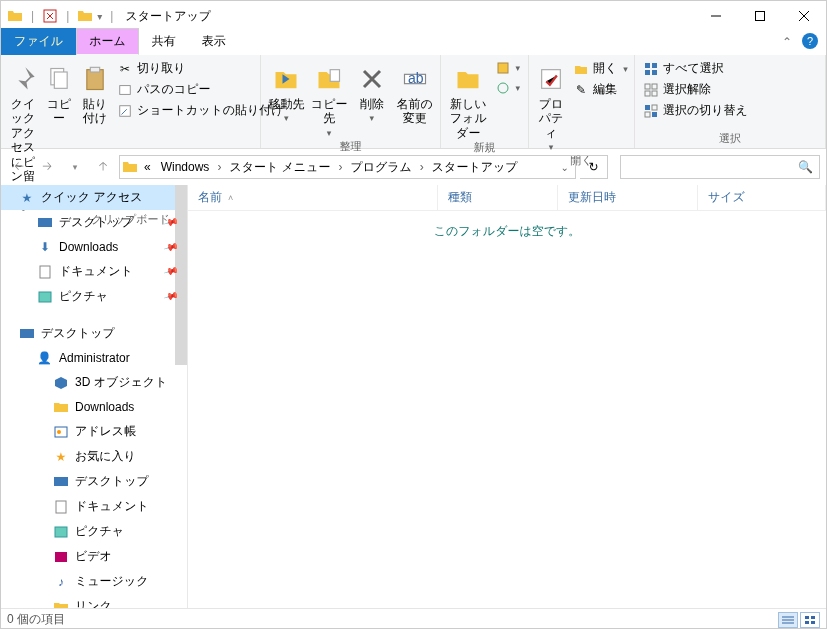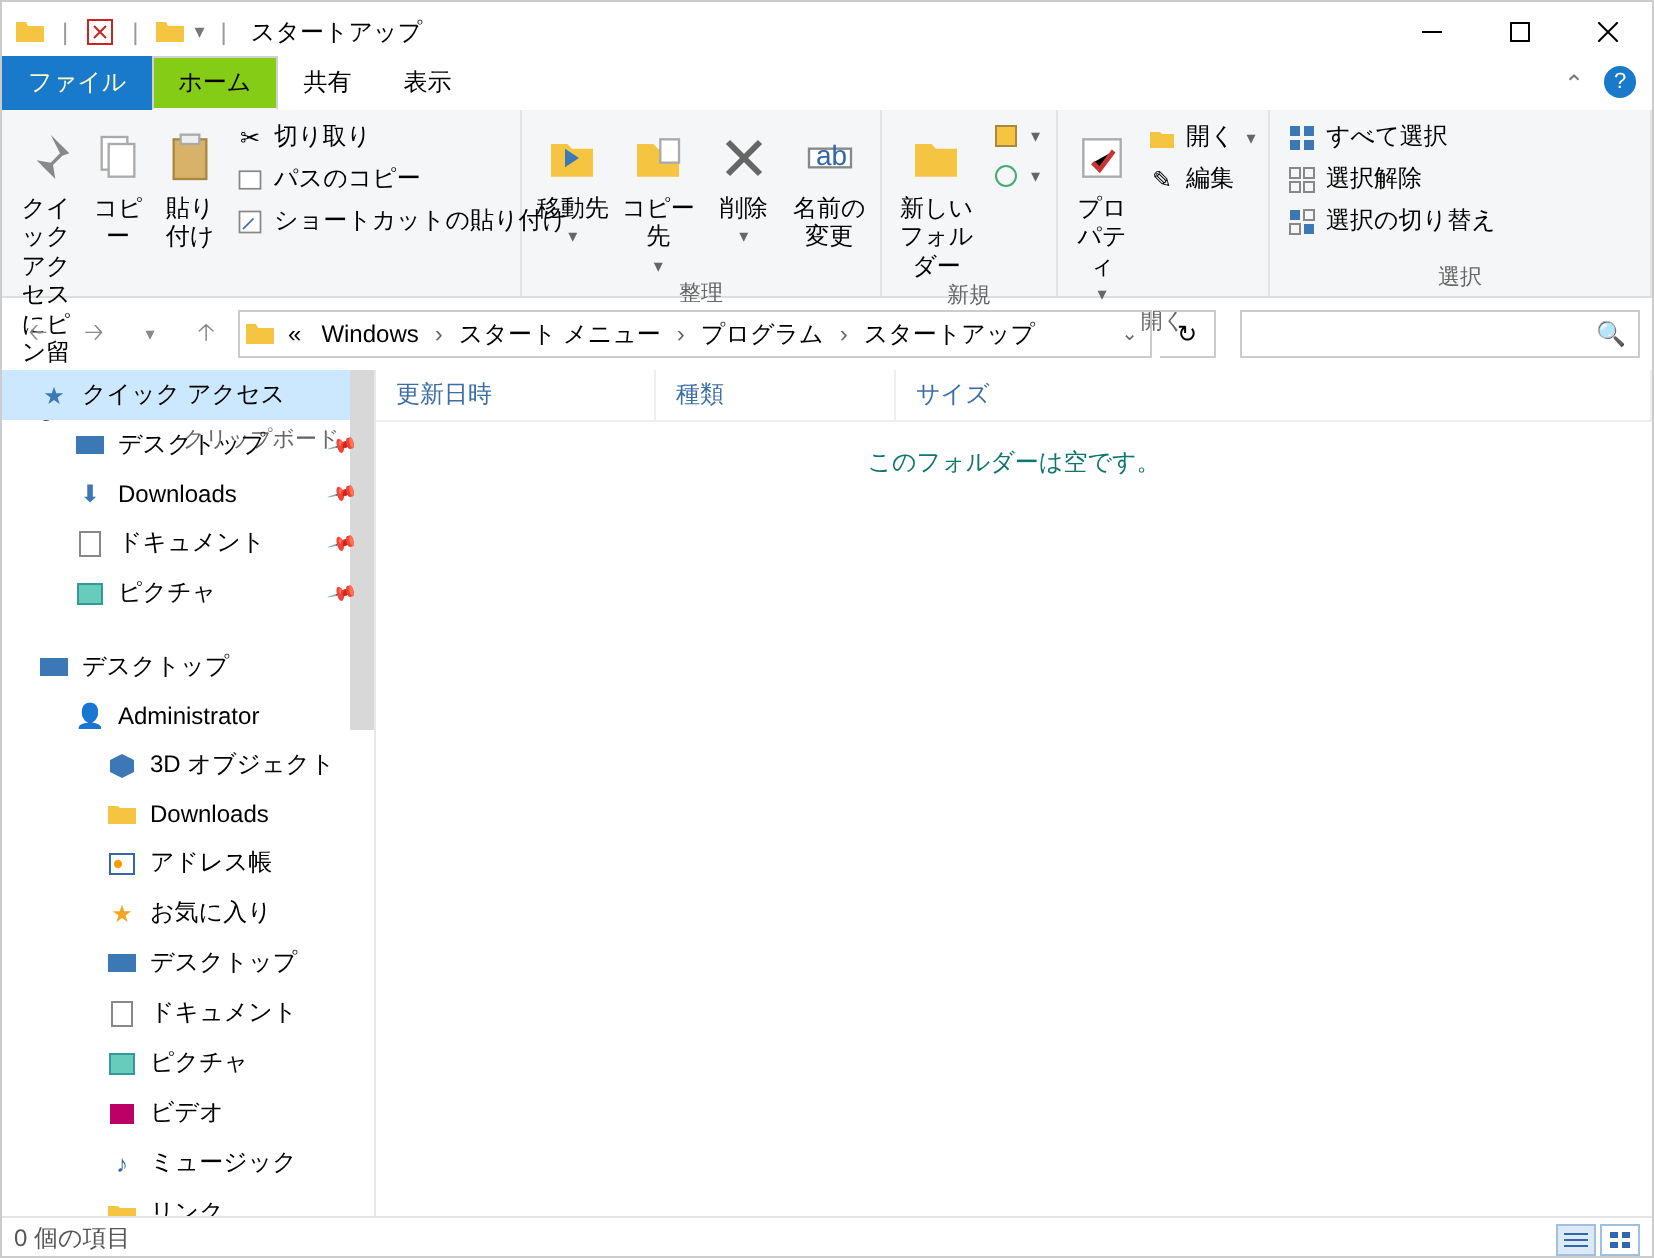--- a/index.html
+++ b/index.html
@@ -8,21 +8,21 @@
 .titlebar .ql { display:flex; align-items:center; gap:4px; padding-left:6px; }
 .folder-glyph { width:16px; height:16px; }
 .titlebar .tsep { color:#999; margin:0 4px; }
 .titlebar .title { margin-left:8px; }
 .titlebar .controls { margin-left:auto; display:flex; }
 .titlebar .controls div { width:44px; height:30px; display:flex; align-items:center; justify-content:center; }
 
 .tabs { height:24px; display:flex; align-items:flex-end; background:#fff; position:relative; }
 .tab { padding:4px 12px; border:1px solid transparent; cursor:default; }
 .tab.file { background:#1979ca; color:#fef9c3; }
-.tab.active { border:1px solid #d0d0d0; border-bottom:1px solid #f5f6f7; background:#84cc16;font-family:Liberation Serif, serif; }
+.tab.active { border:1px solid #d0d0d0; border-bottom:1px solid #f5f6f7; background:#f0abfc;font-family:Liberation Serif, serif; }
 .tabs .ribbon-toggle { position:absolute; right:34px; top:4px; color:#777; }
 .tabs .help { position:absolute; right:8px; top:2px; width:16px; height:16px; border-radius:50%; background:#1979ca; color:#fff; display:flex; align-items:center; justify-content:center; font-size:11px; }
 
 .ribbon { height:94px; background:#f5f6f7; border-bottom:1px solid #ddd; display:flex; }
 .group { border-right:1px solid #e3e3e3; display:flex; flex-direction:column; }
 .group-body { flex:1; display:flex; align-items:flex-start; padding:4px 6px 0 6px; gap:4px; }
 .group-label { text-align:center; font-size:11px; color:#666; padding-bottom:2px; }
 .bigbtn { display:flex; flex-direction:column; align-items:center; justify-content:flex-start; width:48px; text-align:center; line-height:1.2; gap:2px; padding-top:4px; cursor:default; }
 .bigbtn.wider { width:60px; }
 .bigicon { width:32px; height:32px; display:flex; align-items:center; justify-content:center; }
@@ -488,22 +488,23 @@
           <svg width="16" height="16">
             <path class="yellow" d="M1 4h5l1 1h8v8H1z"></path>
           </svg>
         </span>
         <span>リンク</span>
       </div>
   </div>
 
   <div class="content">
     <div class="col-headers">
+      <div class="ch" style="width:250px"><span>名前</span><span class="sort">˄</span></div>
+      <div class="ch" style="width:120px"><span>種類</span></div>
       <div class="ch" style="width:140px"><span>更新日時</span></div>
-      <div class="ch" style="width:120px"><span>種類</span></div>
       <div class="ch" style="flex:1"><span>サイズ</span></div>
     </div>
     <div class="empty-msg">このフォルダーは空です。</div>
   </div>
 </div>
 
 <div class="status">
   <span>0 個の項目</span>
   <div class="views">
     <div class="viewbtn active">

